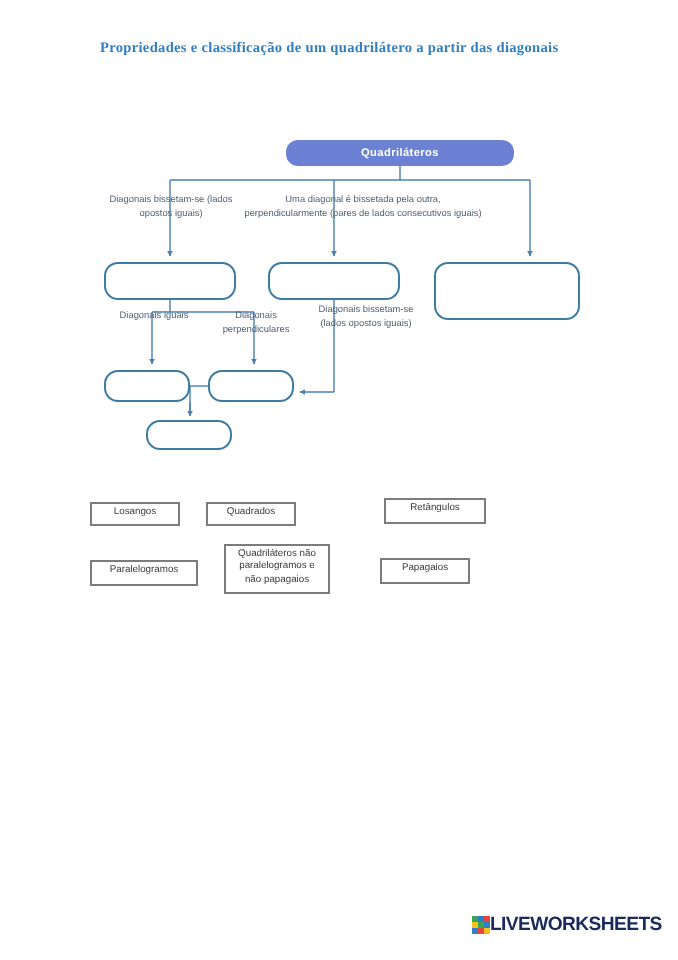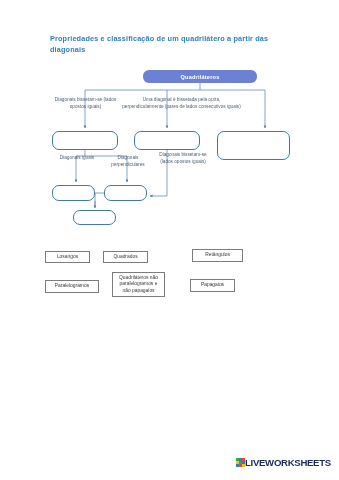--- a/index.html
+++ b/index.html
@@ -19,27 +19,28 @@
   #page {
     position: absolute;
     inset: 0;
     background: #ffffff;
   }
 
   
   .title {
     position: absolute;
     left: 50px;
-    top: 33px;
+    top: 18px;
     width: 240px;
     color: #2f7fc4;
     font-size: 7.3px;
     font-weight: bold;
     line-height: 11px;
     letter-spacing: 0.15px;
+    font-family: Liberation Serif, serif;
   }
 
   
   .chart {
     position: absolute;
     left: 0;
     top: 0;
     width: 339px;
     height: 230px;
   }

